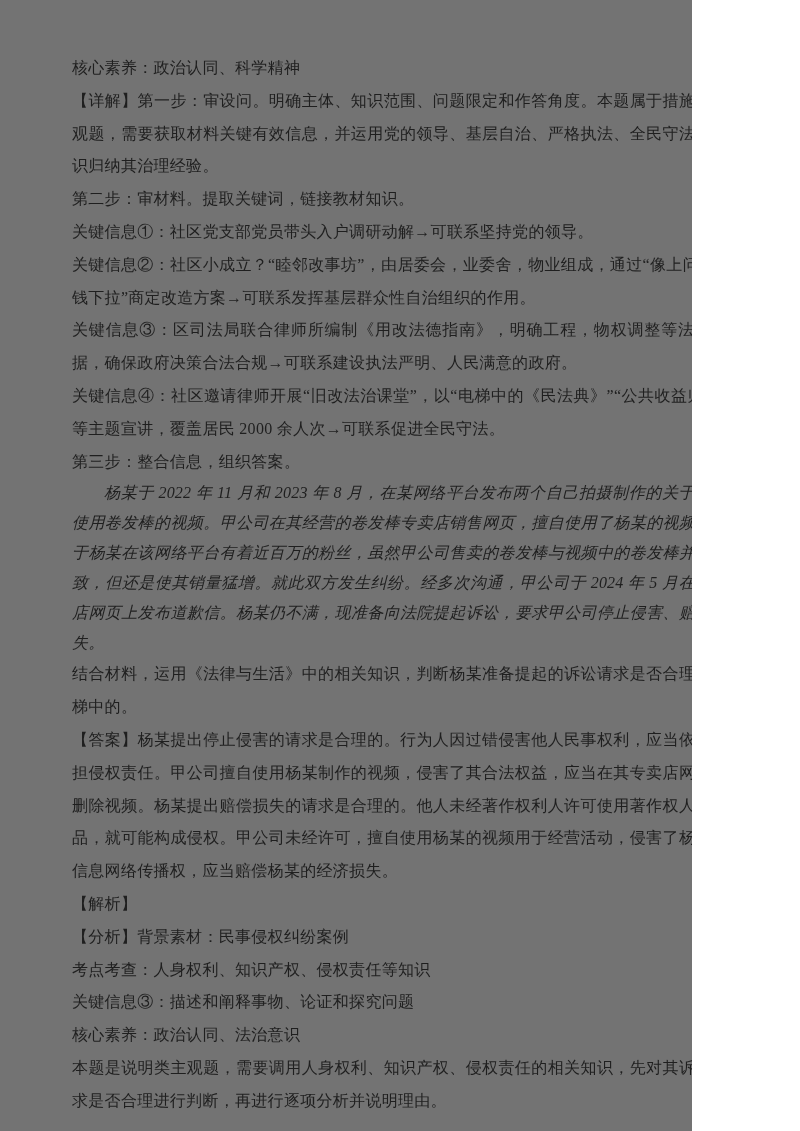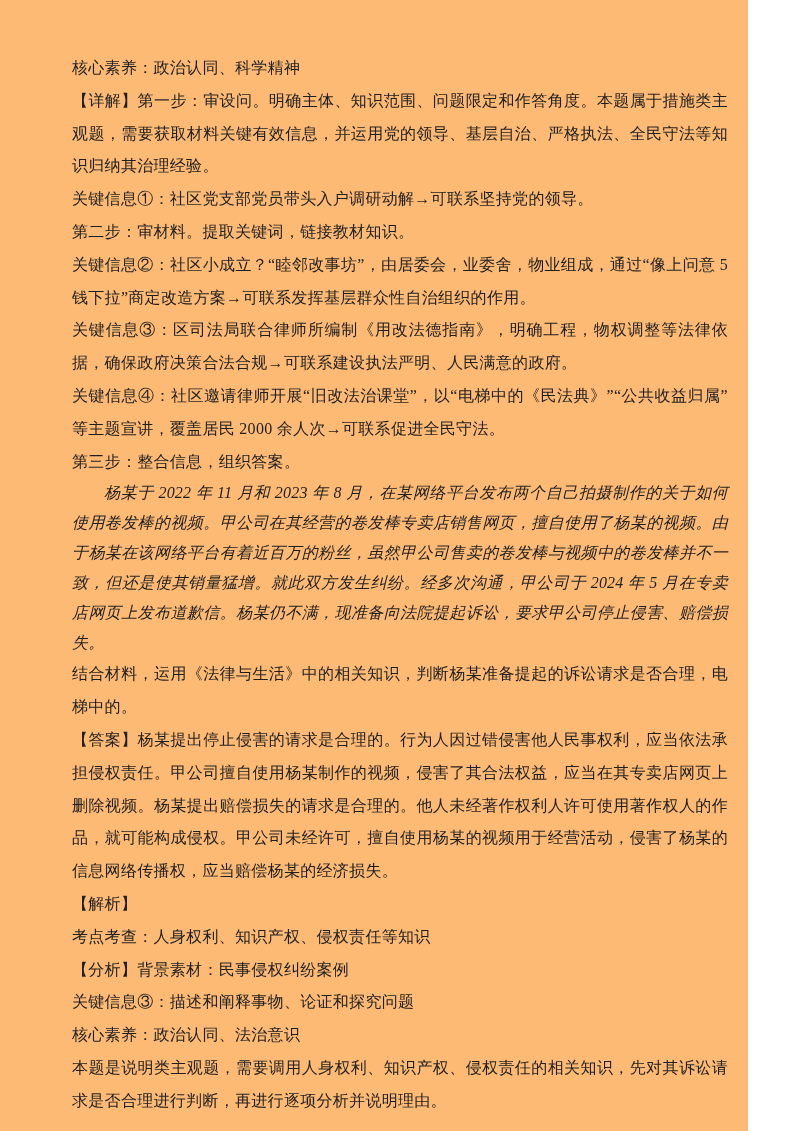--- a/index.html
+++ b/index.html
@@ -3,23 +3,23 @@
 <meta charset="utf-8">
 <title>Document Page</title>
 <style>
   html, body {
     margin: 0;
     padding: 0;
     background: #ffffff;
   }
   .page {
     position: relative;
-    width: 748px;
+    width: 692px;
     height: 1131px;
-    background: #fdba74;
+    background: #737373;
     box-sizing: border-box;
     padding: 52px 72px 12px 72px;
     overflow: hidden;
     font-family: "Liberation Serif", "DejaVu Serif", serif;
     color: #1f1f1f;
   }
   .doc-body {
     width: 656px;
   }
   .para {
@@ -41,30 +41,30 @@
     text-indent: 2em;
   }
 </style>
 </head>
 <body>
 
 <div class="page">
   <div class="doc-body" id="doc-body">
       <p class="para body">核心素养：政治认同、科学精神</p>
       <p class="para body">【详解】第一步：审设问。明确主体、知识范围、问题限定和作答角度。本题属于措施类主观题，需要获取材料关键有效信息，并运用党的领导、基层自治、严格执法、全民守法等知识归纳其治理经验。</p>
+      <p class="para body">第二步：审材料。提取关键词，链接教材知识。</p>
       <p class="para body">关键信息①：社区党支部党员带头入户调研动解→可联系坚持党的领导。</p>
-      <p class="para body">第二步：审材料。提取关键词，链接教材知识。</p>
       <p class="para body">关键信息②：社区小成立？“睦邻改事坊”，由居委会，业委舍，物业组成，通过“像上问意 5 钱下拉”商定改造方案→可联系发挥基层群众性自治组织的作用。</p>
       <p class="para body">关键信息③：区司法局联合律师所编制《用改法德指南》，明确工程，物权调整等法律依据，确保政府决策合法合规→可联系建设执法严明、人民满意的政府。</p>
       <p class="para body">关键信息④：社区邀请律师开展“旧改法治课堂”，以“电梯中的《民法典》”“公共收益归属”等主题宣讲，覆盖居民 2000 余人次→可联系促进全民守法。</p>
       <p class="para body">第三步：整合信息，组织答案。</p>
       <p class="para material indent">杨某于 2022 年 11 月和 2023 年 8 月，在某网络平台发布两个自己拍摄制作的关于如何使用卷发棒的视频。甲公司在其经营的卷发棒专卖店销售网页，擅自使用了杨某的视频。由于杨某在该网络平台有着近百万的粉丝，虽然甲公司售卖的卷发棒与视频中的卷发棒并不一致，但还是使其销量猛增。就此双方发生纠纷。经多次沟通，甲公司于 2024 年 5 月在专卖店网页上发布道歉信。杨某仍不满，现准备向法院提起诉讼，要求甲公司停止侵害、赔偿损失。</p>
       <p class="para body">结合材料，运用《法律与生活》中的相关知识，判断杨某准备提起的诉讼请求是否合理，电梯中的。</p>
       <p class="para body">【答案】杨某提出停止侵害的请求是合理的。行为人因过错侵害他人民事权利，应当依法承担侵权责任。甲公司擅自使用杨某制作的视频，侵害了其合法权益，应当在其专卖店网页上删除视频。杨某提出赔偿损失的请求是合理的。他人未经著作权利人许可使用著作权人的作品，就可能构成侵权。甲公司未经许可，擅自使用杨某的视频用于经营活动，侵害了杨某的信息网络传播权，应当赔偿杨某的经济损失。</p>
       <p class="para body">【解析】</p>
+      <p class="para body">【分析】背景素材：民事侵权纠纷案例</p>
       <p class="para body">考点考查：人身权利、知识产权、侵权责任等知识</p>
-      <p class="para body">【分析】背景素材：民事侵权纠纷案例</p>
       <p class="para body">关键信息③：描述和阐释事物、论证和探究问题</p>
       <p class="para body">核心素养：政治认同、法治意识</p>
       <p class="para body">本题是说明类主观题，需要调用人身权利、知识产权、侵权责任的相关知识，先对其诉讼请求是否合理进行判断，再进行逐项分析并说明理由。</p>
     </div>
 
 </div>
 
 </body></html>

